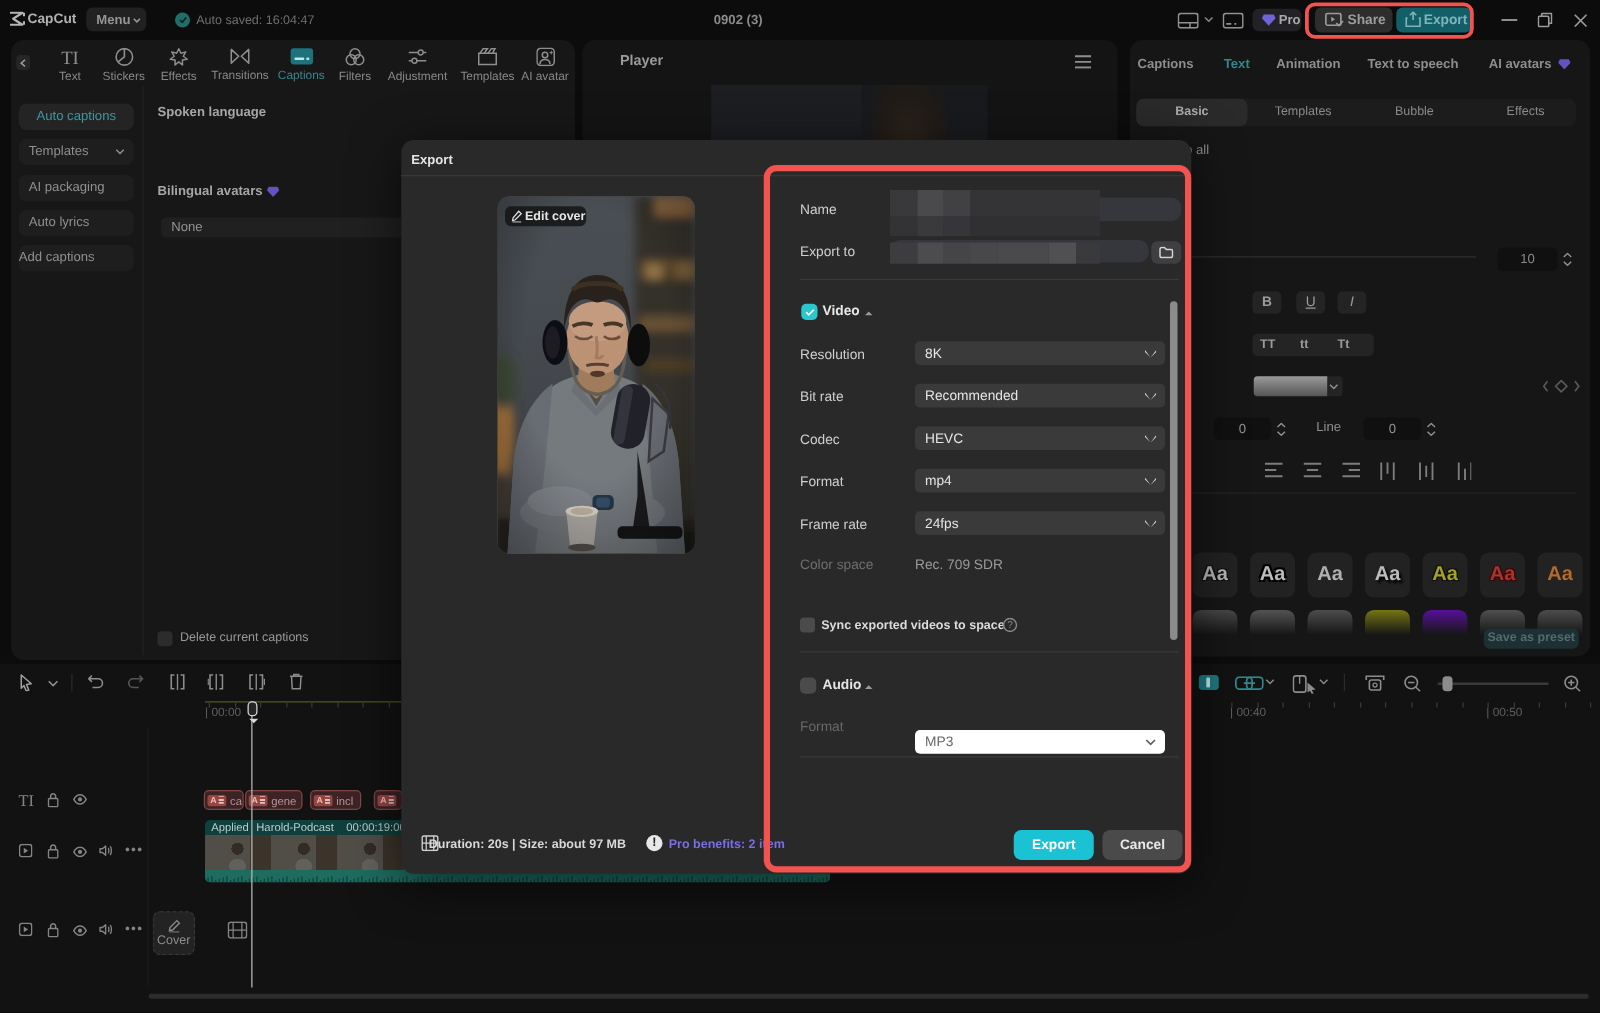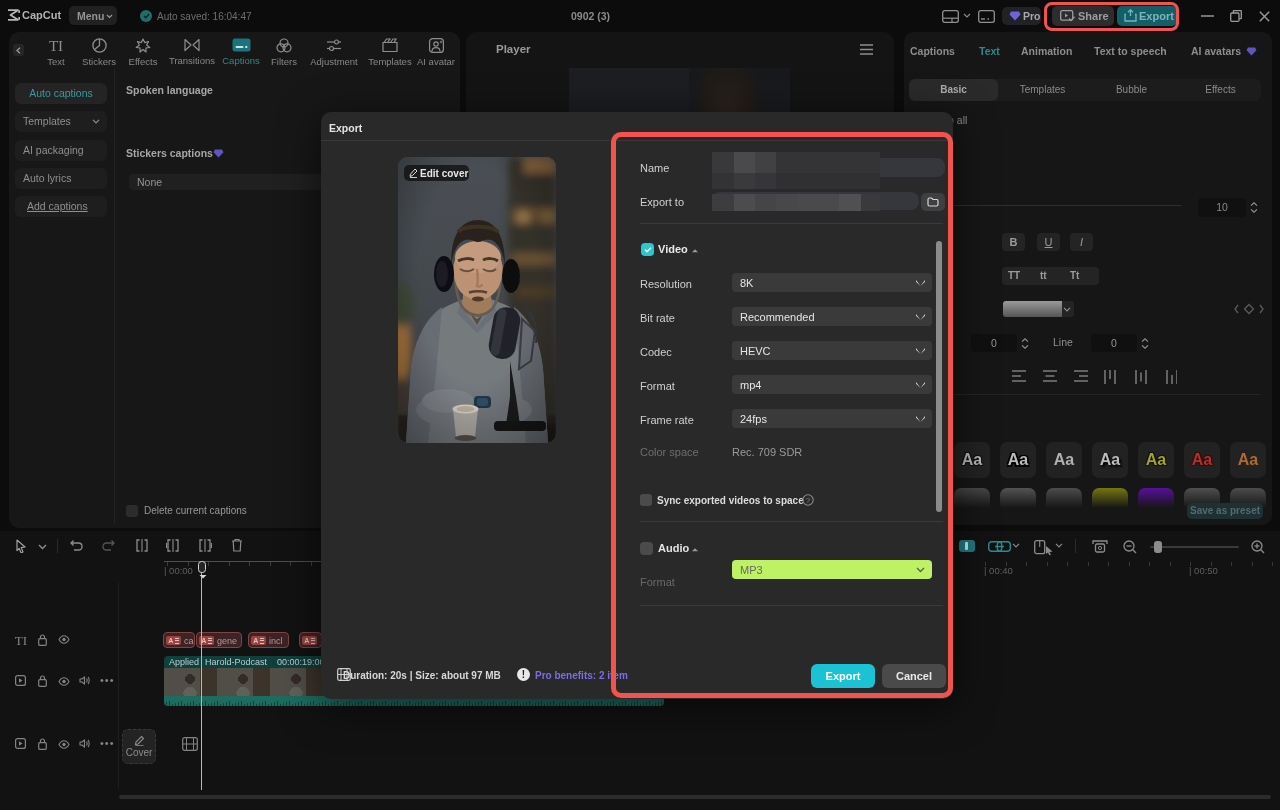--- a/index.html
+++ b/index.html
@@ -158,26 +158,26 @@
       </svg>
       <div class="tlab">AI avatar</div>
     </div>
 
   <div class="abs" style="left:6px;top:51px;width:92px;height:21px;background:#242424;border-radius:6px;font-size:10.5px;color:#3a98a0;line-height:21px;text-align:center;">Auto captions</div>
   <div class="abs" style="left:6px;top:79px;width:92px;height:21px;background:#1e1e1e;border-radius:6px;font-size:10.5px;color:#8f8f8f;line-height:21px;"><span style="margin-left:8px;">Templates</span><svg class="abs" style="left:77px;top:8px;" width="8" height="5" viewBox="0 0 8 5">
         <path d="M1 0.8 L4 3.8 L7 0.8" stroke="#8f8f8f" stroke-width="1.2" fill="none"></path>
       </svg></div>
   <div class="abs" style="left:6px;top:108px;width:92px;height:21px;background:#1e1e1e;border-radius:6px;font-size:10.5px;color:#8f8f8f;line-height:21px;"><span style="margin-left:8px;">AI packaging</span></div>
   <div class="abs" style="left:6px;top:136px;width:92px;height:21px;background:#1e1e1e;border-radius:6px;font-size:10.5px;color:#8f8f8f;line-height:21px;"><span style="margin-left:8px;">Auto lyrics</span></div>
-  <div class="abs" style="left:6px;top:164px;width:92px;height:21px;background:#1e1e1e;border-radius:6px;font-size:10.5px;color:#8f8f8f;line-height:21px;"><span style="margin-left:12px;text-decoration:underline;">Add captions</span></div>
+  <div class="abs" style="left:6px;top:164px;width:92px;height:21px;background:#1e1e1e;border-radius:6px;font-size:10.5px;color:#8f8f8f;line-height:21px;"><span style="margin-left:0;">Add captions</span></div>
 
   <div class="abs" style="left:105px;top:37px;width:1px;height:455px;background:#222;"></div>
 
   <div class="abs" style="left:117px;top:52px;font-size:10.5px;color:#a6a6a6;font-weight:bold;">Spoken language</div>
-  <div class="abs" style="left:117px;top:115px;font-size:10.5px;color:#a6a6a6;font-weight:bold;">Stickers captions</div>
+  <div class="abs" style="left:117px;top:115px;font-size:10.5px;color:#a6a6a6;font-weight:bold;">Bilingual avatars</div>
   <svg class="abs" style="left:204px;top:117px;" width="11" height="9" viewBox="0 0 12 10">
       <path d="M2 0.5 L10 0.5 L11.5 3.5 L6 9.5 L0.5 3.5 Z" fill="#5f54c0"></path>
     </svg>
   <div class="abs" style="left:120px;top:142px;width:319px;height:16px;background:#202020;border-radius:4px;">
     <div class="abs" style="left:8px;top:2px;font-size:10.5px;color:#949494;">None</div>
   </div>
 
   <div class="abs" style="left:117px;top:473px;width:12px;height:12px;background:#2c2c2c;border-radius:3px;"></div>
   <div class="abs" style="left:135px;top:473px;font-size:10px;color:#989898;font-weight:normal;">Delete current captions</div>
 </div>
@@ -887,21 +887,21 @@
       <text x="6" y="8.8" text-anchor="middle" font-size="8" fill="#8a8a8a">?</text>
     </svg>
   <div class="abs" style="left:319px;top:409px;width:303px;height:1px;background:#3a3a3a;"></div>
 
   <div class="abs" style="left:319px;top:430px;width:13px;height:13px;background:#4b4b4b;border-radius:4px;"></div>
   <div class="abs" style="left:337px;top:430px;font-size:11px;font-weight:bold;color:#e4e4e4;">Audio</div>
   <svg class="abs" style="left:370px;top:435px;" width="8" height="5" viewBox="0 0 8 5">
       <path d="M1 4.2 L4 1.2 L7 4.2 Z" fill="#9a9a9a"></path>
     </svg>
   <div class="abs" style="left:319px;top:464px;font-size:11px;color:#686868;">Format</div>
-  <div class="abs" style="left:411px;top:448px;width:200px;height:19px;background:#bef264;border-radius:4px;">
+  <div class="abs" style="left:411px;top:472px;width:200px;height:19px;background:#ffffff;border-radius:4px;">
     <span style="position:absolute;left:8px;top:3.5px;font-size:11px;color:#686868;">MP3</span>
     <svg style="position:absolute;right:7px;top:7px;" width="9" height="6" viewBox="0 0 9 6">
         <path d="M1 1 L4.5 4.5 L8 1" stroke="#5f5f5f" stroke-width="1.4" fill="none"></path>
       </svg>
   </div>
   <div class="abs" style="left:319px;top:493px;width:303px;height:1px;background:#3a3a3a;"></div>
 
   <div class="abs" style="left:615px;top:129px;width:6px;height:271px;background:#8b8b8b;border-radius:3px;"></div>
 
   <svg class="abs" style="left:16px;top:556px;" width="14" height="13" viewBox="0 0 14 13">

